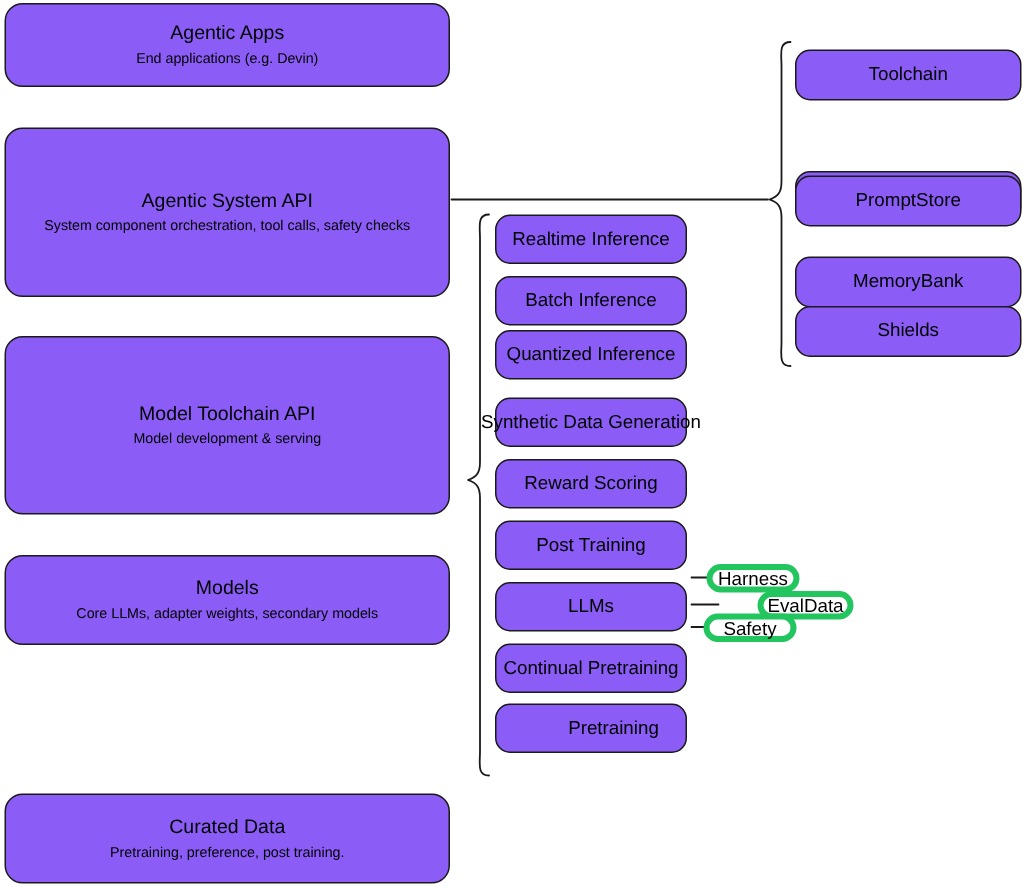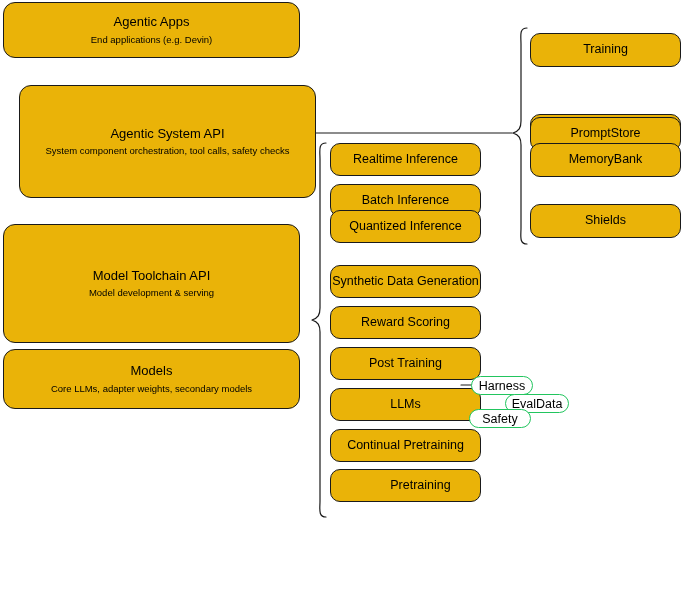--- a/index.html
+++ b/index.html
@@ -19,21 +19,21 @@
     background: #ffffff;
     overflow: hidden;
   }
 
   
   .box {
     position: absolute;
     box-sizing: border-box;
     border: 1px solid #1a1a1a;
     border-radius: 12px;
-    background: #eab308;
+    background: #8b5cf6;
     display: flex;
     flex-direction: column;
     align-items: center;
     justify-content: center;
     text-align: center;
     line-height: 1.25;
   }
   .box .title {
     font-size: 13px;
     color: #000;
@@ -54,34 +54,34 @@
 
   
   .cap {
     border-radius: 10px;
   }
   .cap .title {
     font-size: 12.5px;
   }
   .mid-cap {
     left: 330px;
-    width: 151px;
+    width: 128px;
     height: 33px;
   }
   .right-cap {
     left: 530px;
     width: 151px;
     height: 34px;
   }
 
   
   .pill {
     position: absolute;
     box-sizing: border-box;
-    border: 1px solid #22c55e;
+    border: 4px solid #22c55e;
     border-radius: 999px;
     background: #ffffff;
     display: flex;
     align-items: center;
     justify-content: center;
     font-size: 12.5px;
     color: #000;
     white-space: nowrap;
   }
 
@@ -121,44 +121,48 @@
     <path d="M 461 385 L 481 385"></path>
     <path d="M 461 403 L 479 403"></path>
     <path d="M 461 418 L 479 418"></path>
   </svg>
 
   <div class="box layer" style="top:2px; height:56px;">
     <div class="title">Agentic Apps</div>
     <div class="subtitle">End applications (e.g. Devin)</div>
   </div>
 
-  <div class="box layer" style="top:85px; height:113px;margin-left:16px;">
+  <div class="box layer" style="top:85px; height:113px;">
     <div class="title">Agentic System API</div>
     <div class="subtitle">System component orchestration, tool calls, safety checks</div>
   </div>
 
   <div class="box layer" style="top:224px; height:119px;">
     <div class="title">Model Toolchain API</div>
     <div class="subtitle">Model development &amp; serving</div>
   </div>
 
-  <div class="box layer" style="top:349px; height:60px;">
+  <div class="box layer" style="top:370px; height:60px;">
     <div class="title">Models</div>
     <div class="subtitle">Core LLMs, adapter weights, secondary models</div>
   </div>
 
 
+  <div class="box layer" style="top:529px; height:60px;">
+    <div class="title">Curated Data</div>
+    <div class="subtitle">Pretraining, preference, post training.</div>
+  </div>
 
   <div class="box cap mid-cap" style="top:143px;">
     <div class="title">Realtime Inference</div>
   </div>
   <div class="box cap mid-cap" style="top:184px;">
     <div class="title">Batch Inference</div>
   </div>
-  <div class="box cap mid-cap" style="top:210px;">
+  <div class="box cap mid-cap" style="top:220px;">
     <div class="title">Quantized Inference</div>
   </div>
   <div class="box cap mid-cap" style="top:265px;">
     <div class="title">Synthetic Data Generation</div>
   </div>
   <div class="box cap mid-cap" style="top:306px;">
     <div class="title">Reward Scoring</div>
   </div>
   <div class="box cap mid-cap" style="top:347px;">
     <div class="title">Post Training</div>
@@ -177,28 +181,28 @@
     <span>Harness</span>
   </div>
   <div class="pill" style="left:469px; top:394px; width:64px; height:19px;margin-left:36px;">
     <span>EvalData</span>
   </div>
   <div class="pill" style="left:469px; top:409px; width:62px; height:19px;">
     <span>Safety</span>
   </div>
 
   <div class="box cap right-cap" style="top:33px;">
-    <div class="title">Training</div>
+    <div class="title">Toolchain</div>
   </div>
   <div class="box cap right-cap" style="top:73px;margin-top:41px;">
     <div class="title">Orchestrator</div>
   </div>
   <div class="box cap right-cap" style="top:117px;">
     <div class="title">PromptStore</div>
   </div>
-  <div class="box cap right-cap" style="top:143px;">
+  <div class="box cap right-cap" style="top:171px;">
     <div class="title">MemoryBank</div>
   </div>
   <div class="box cap right-cap" style="top:204px;">
     <div class="title">Shields</div>
   </div>
 
 </div>
 
 </body></html>

